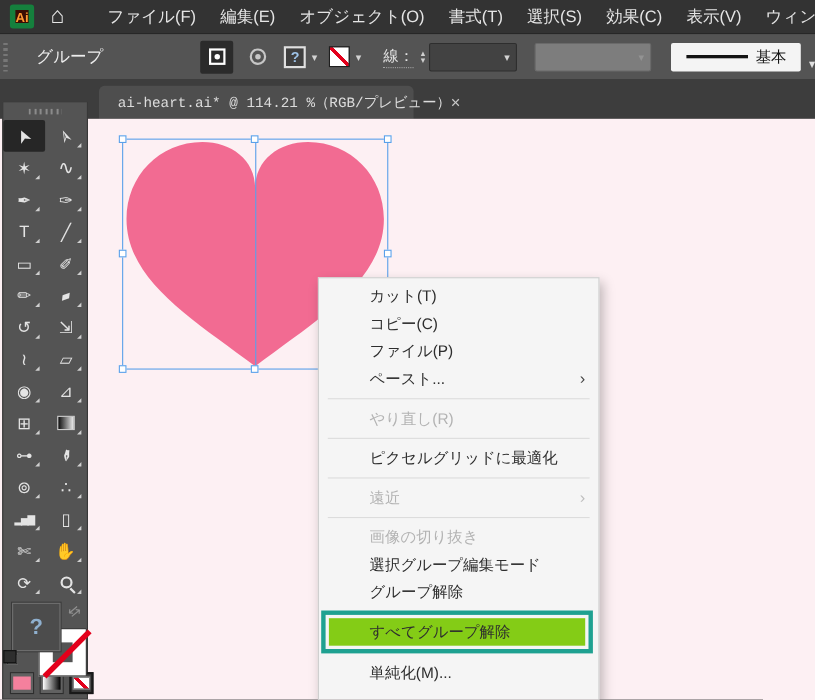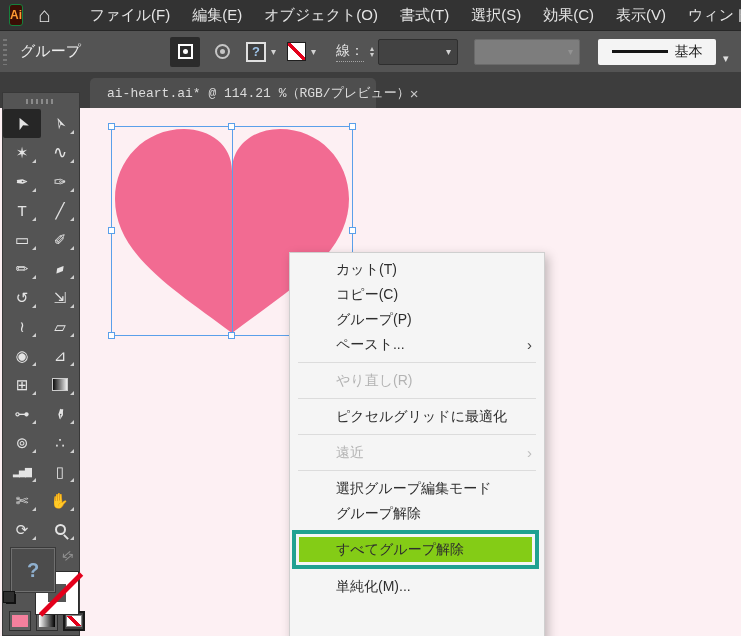--- a/index.html
+++ b/index.html
@@ -5,30 +5,30 @@
   * { margin:0; padding:0; box-sizing:border-box; }
   html,body { width:741px; height:636px; }
   body {
     position:relative; overflow:hidden; background:#3d3d3d;
     font-family:"Liberation Sans", sans-serif;
     -webkit-font-smoothing:antialiased;
   }
 
   
   .topbar { position:absolute; top:0; left:0; width:741px; height:30px; background:#333333; display:flex; align-items:center; }
-  .ai-logo { width:25px; height:22px; margin-left:9px; background:#3a0d04; border:1px solid #15803d; border-radius:3px; color:#ff9a33; font-size:12px; font-weight:bold; display:grid; place-items:center; }
+  .ai-logo { width:25px; height:22px; margin-left:9px; background:#3a0d04; border:5px solid #15803d; border-radius:3px; color:#ff9a33; font-size:12px; font-weight:bold; display:grid; place-items:center; }
   .home-icon { margin-left:15px; color:#e6e6e6; font-size:21px; line-height:20px; font-weight:bold; }
   .menusep { width:1px; height:20px; background:#555; margin:0 12px 0 16px; }
   .menubar { display:flex; align-items:center; white-space:nowrap; }
   .menu-item { padding:0 11px; font-size:15px; color:#e5e5e5; cursor:default; }
 
   
   .controlbar { position:absolute; top:30px; left:0; width:741px; height:42px; background:#545454; border-top:1px solid #272727; display:flex; align-items:center; }
   .grip { width:4px; height:26px; margin-left:3px; background-image:repeating-linear-gradient(#777 0 2px, transparent 2px 5px); }
-  .ctx-label { margin-left:13px; font-size:15px; color:#ededed; width:118px; }
+  .ctx-label { margin-left:26px; font-size:15px; color:#ededed; width:118px; }
   .cb-icons { display:flex; align-items:center; margin-left:32px; gap:7px; }
   .cb-btn { width:30px; height:30px; display:grid; place-items:center; border-radius:2px; }
   .cb-btn.pressed { background:#2b2b2b; }
   .icon-bbox { width:15px; height:15px; border:2px solid #fff; position:relative; }
   .icon-bbox::after { content:""; position:absolute; left:50%; top:50%; width:5px; height:5px; margin:-2.5px 0 0 -2.5px; background:#fff; border-radius:50%; }
   .icon-target { width:15px; height:15px; border:2px solid #c6c6c6; border-radius:50%; position:relative; }
   .icon-target::after { content:""; position:absolute; left:50%; top:50%; width:5px; height:5px; margin:-2.5px 0 0 -2.5px; background:#c6c6c6; border-radius:50%; }
   .dd-btn { display:flex; align-items:center; gap:5px; padding:0 2px; }
   .q-box { width:20px; height:20px; border:2px solid #e0e0e0; color:#9ec3e8; font-size:13px; font-weight:bold; display:grid; place-items:center; background:#3f3f3f; }
   .chev { color:#d2d2d2; font-size:10px; }
@@ -192,29 +192,30 @@
     <div class="h e"></div>
     <div class="h sw"></div>
     <div class="h s"></div>
     <div class="h se"></div>
   </div>
 
   <div class="context-menu">
     <ul>
         <li class="cm-item">カット(T)</li>
         <li class="cm-item">コピー(C)</li>
-        <li class="cm-item">グループ(P)</li>
+        <li class="cm-item">ファイル(P)</li>
         <li class="cm-item">ペースト...<span class="sub">›</span></li>
         <li class="cm-sep"></li>
         <li class="cm-item disabled">やり直し(R)</li>
         <li class="cm-sep"></li>
         <li class="cm-item">ピクセルグリッドに最適化</li>
         <li class="cm-sep"></li>
         <li class="cm-item disabled">遠近<span class="sub">›</span></li>
         <li class="cm-sep"></li>
+        <li class="cm-item disabled">画像の切り抜き</li>
         <li class="cm-item">選択グループ編集モード</li>
         <li class="cm-item">グループ解除</li>
         <li class="cm-item hl">すべてグループ解除</li>
         <li class="cm-item">単純化(M)...</li>
       </ul>
   </div>
 </div>
 
 <div class="toolpanel">
   <div class="panel-dots">

